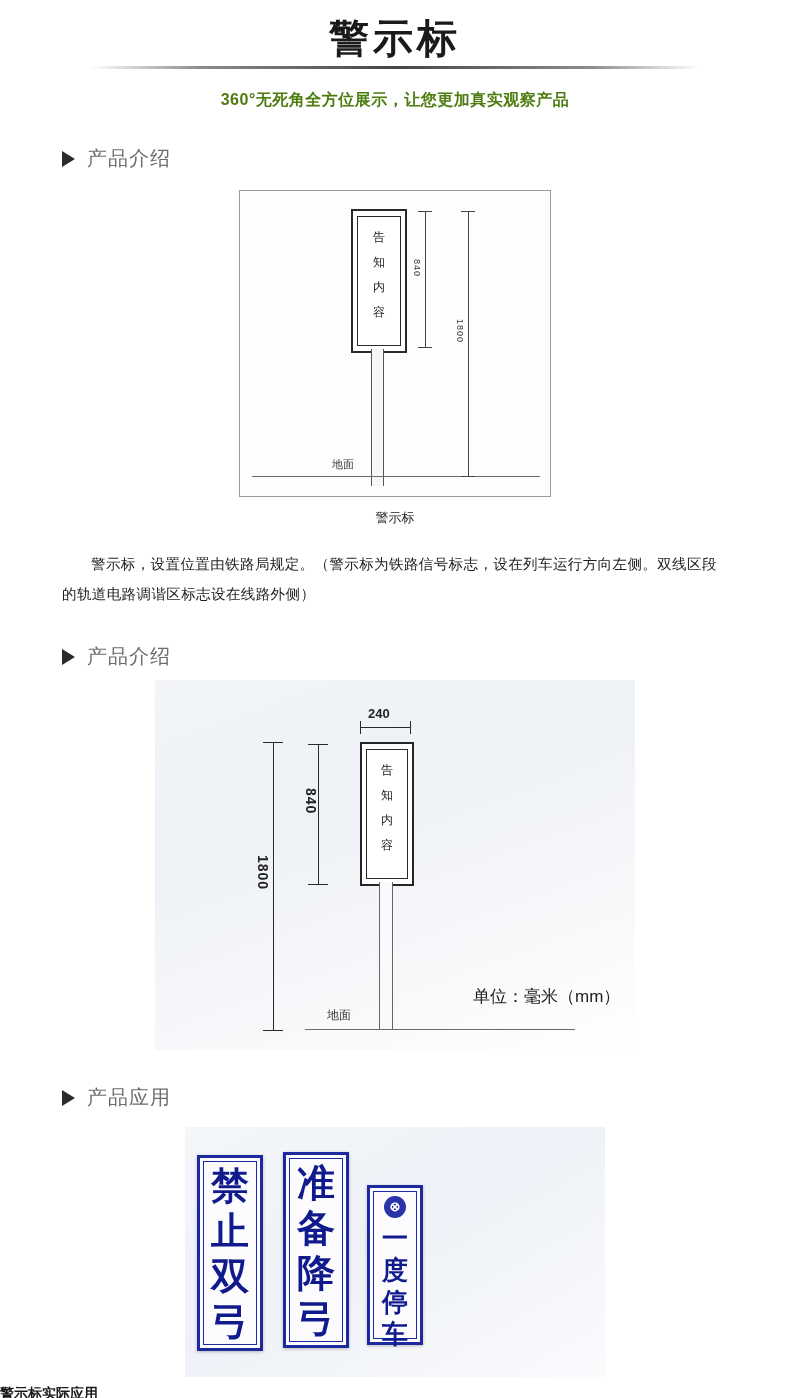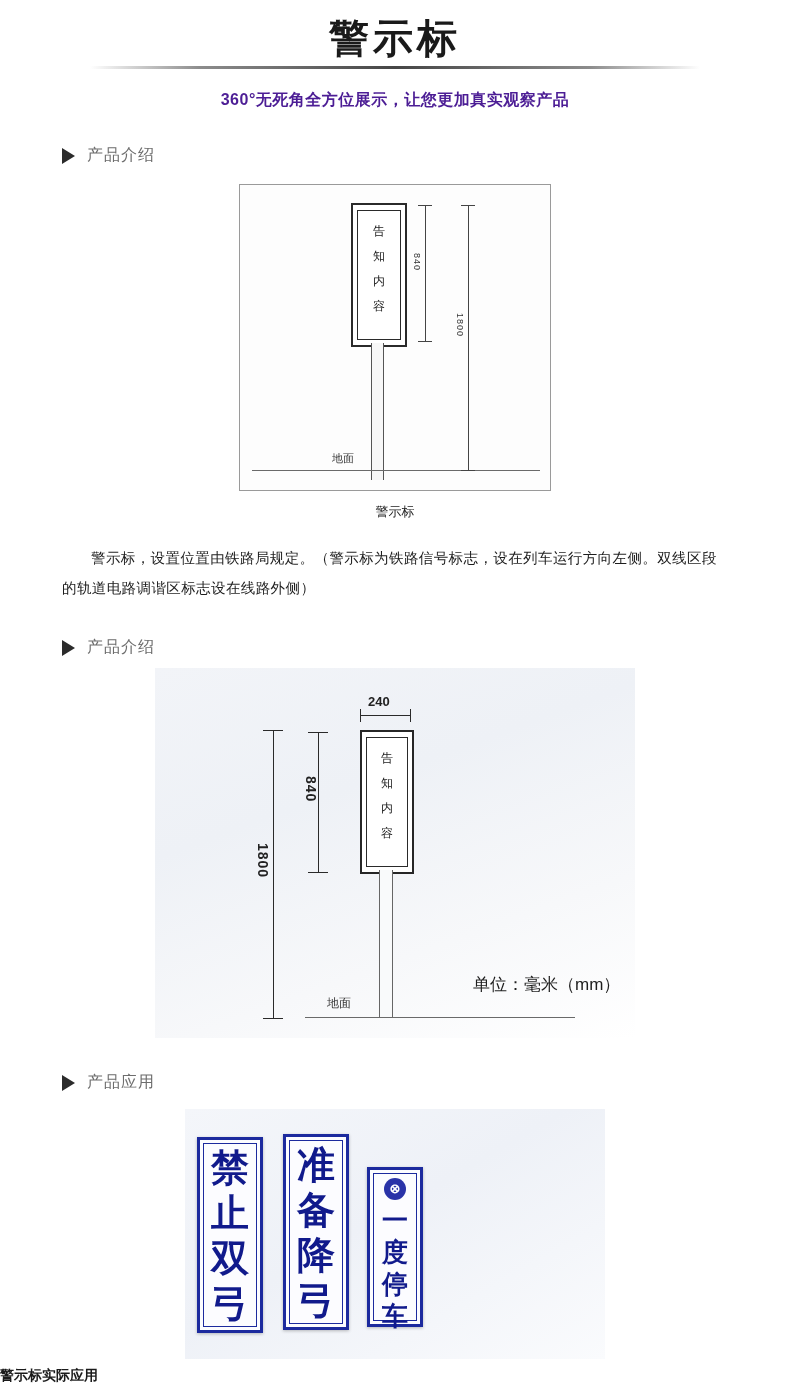--- a/index.html
+++ b/index.html
@@ -39,41 +39,41 @@
     left: 90px;
     right: 90px;
     top: 66px;
     height: 3px;
     background: linear-gradient(to right, rgba(150,150,150,0) 0%, rgba(120,120,120,0.85) 18%, rgba(60,60,60,0.95) 50%, rgba(120,120,120,0.85) 82%, rgba(150,150,150,0) 100%);
   }
   .subtitle {
     text-align: center;
     font-size: 16px;
     font-weight: bold;
-    color: #4c1d95;
+    color: #4d7c0f;
     margin-top: 18px;
     letter-spacing: 0.5px;
   }
 
   
   .section-head {
     display: flex;
     align-items: center;
     margin: 34px 0 0 62px;
   }
   .tri-icon {
     width: 0;
     height: 0;
     border-left: 13px solid #2b2b2b;
     border-top: 8px solid transparent;
     border-bottom: 8px solid transparent;
     margin-right: 12px;
   }
   .section-title {
-    font-size: 16px;
+    font-size: 20px;
     color: #6d6d6d;
     letter-spacing: 1px;
   }
 
   
   .fig1-wrap {
     margin-top: 18px;
     display: flex;
     justify-content: center;
   }

